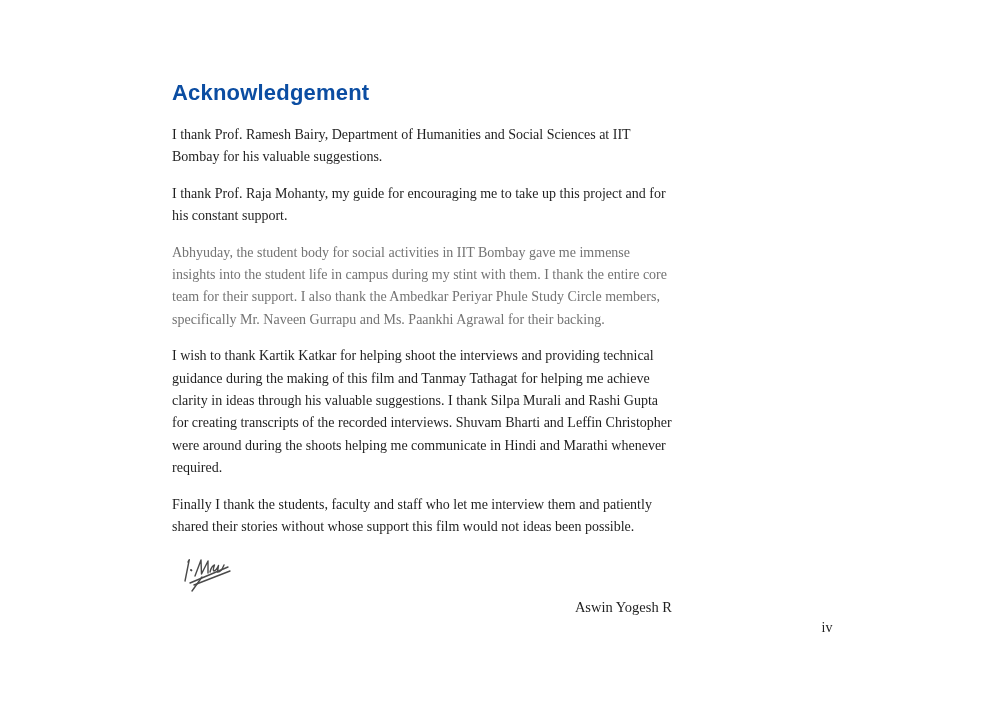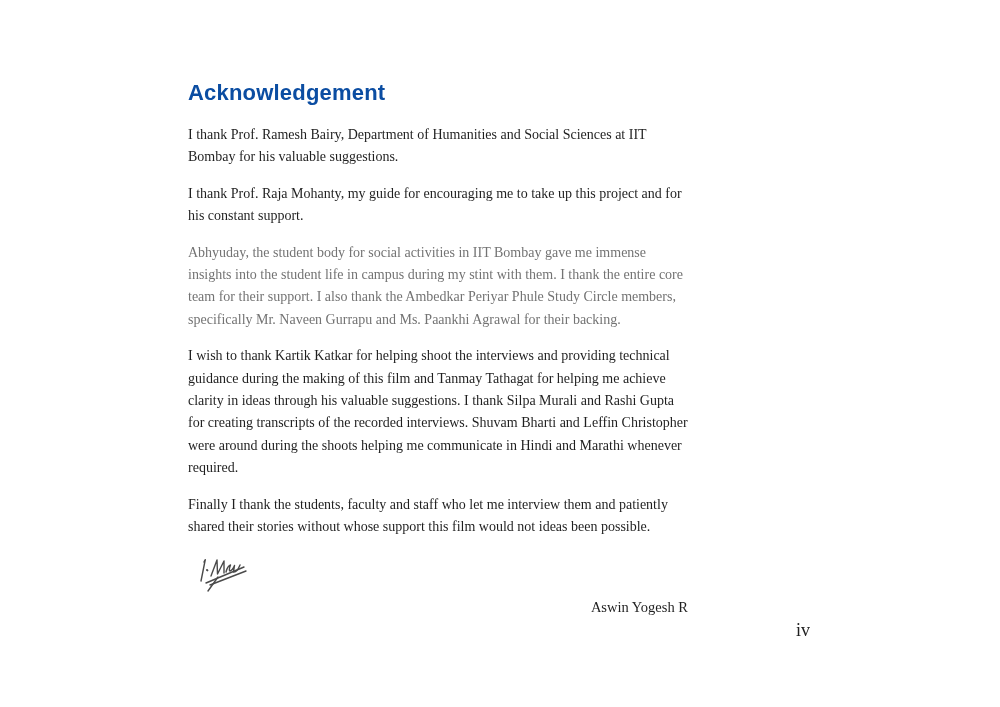--- a/index.html
+++ b/index.html
@@ -10,21 +10,21 @@
   .page {
     position: relative;
     width: 1000px;
     height: 707px;
     background: #ffffff;
     overflow: hidden;
     font-family: "Liberation Serif", serif;
   }
   .content {
     position: absolute;
-    left: 188px;
+    left: 172px;
     top: 80px;
     width: 500px;
   }
   .doc-title {
     font-family: "Liberation Sans", sans-serif;
     font-weight: 700;
     font-size: 22px;
     letter-spacing: 0.2px;
     color: #0b4da2;
     margin: 0 0 18px 0;
@@ -46,26 +46,26 @@
     margin-left: 6px;
   }
   .author-name {
     font-family: "Liberation Serif", serif;
     font-size: 14.5px;
     color: #1f1f1f;
     margin-top: 4px;
   }
   .page-number {
     position: absolute;
-    left: 788px;
+    left: 812px;
     top: 620px;
     width: 30px;
     text-align: center;
     font-family: "Liberation Serif", serif;
-    font-size: 18px;
+    font-size: 14px;
     color: #1f1f1f;
   }
 </style>
 </head>
 <body>
 
 <div class="page">
   <div class="content">
 
     <h1 class="doc-title" style="color: rgb(11, 77, 162);">Acknowledgement</h1>

